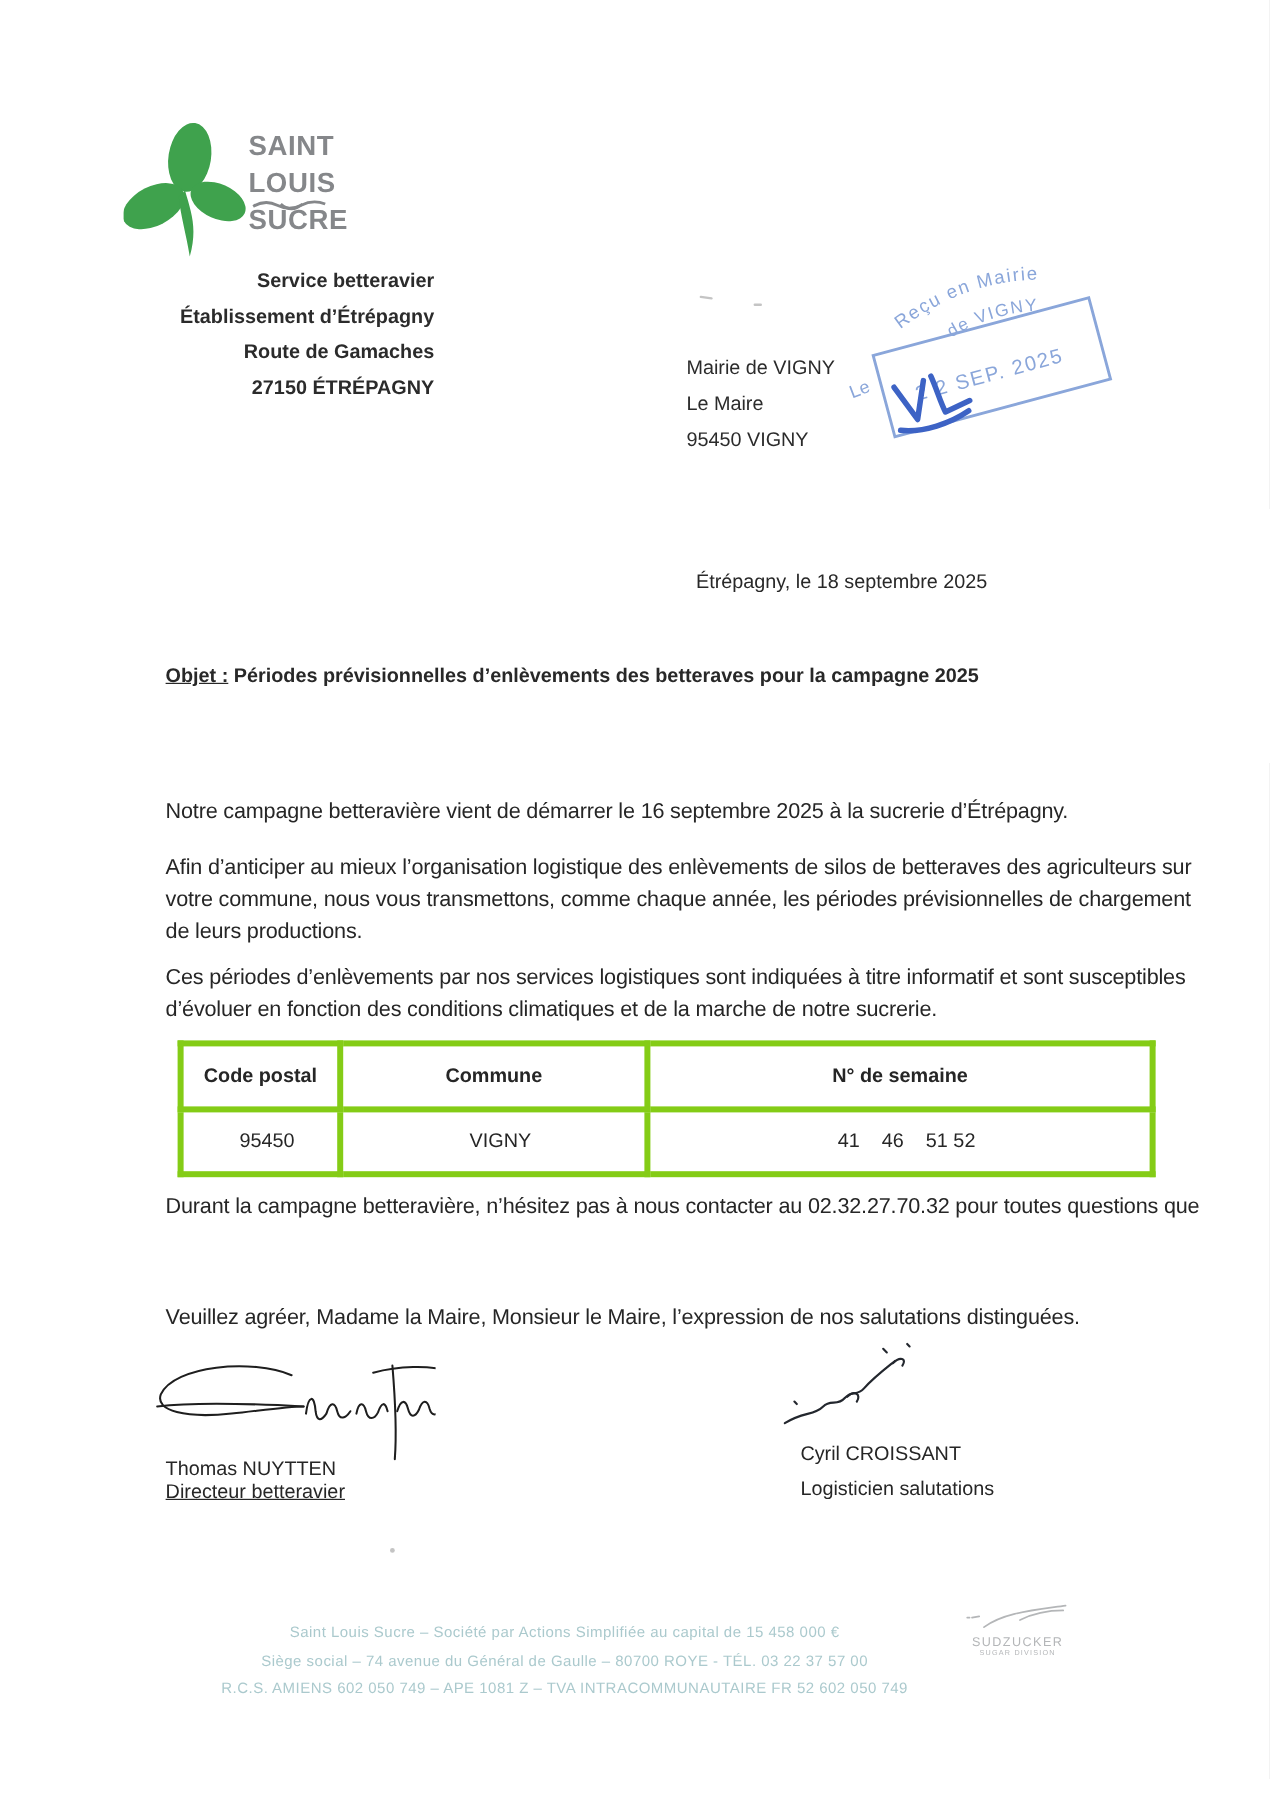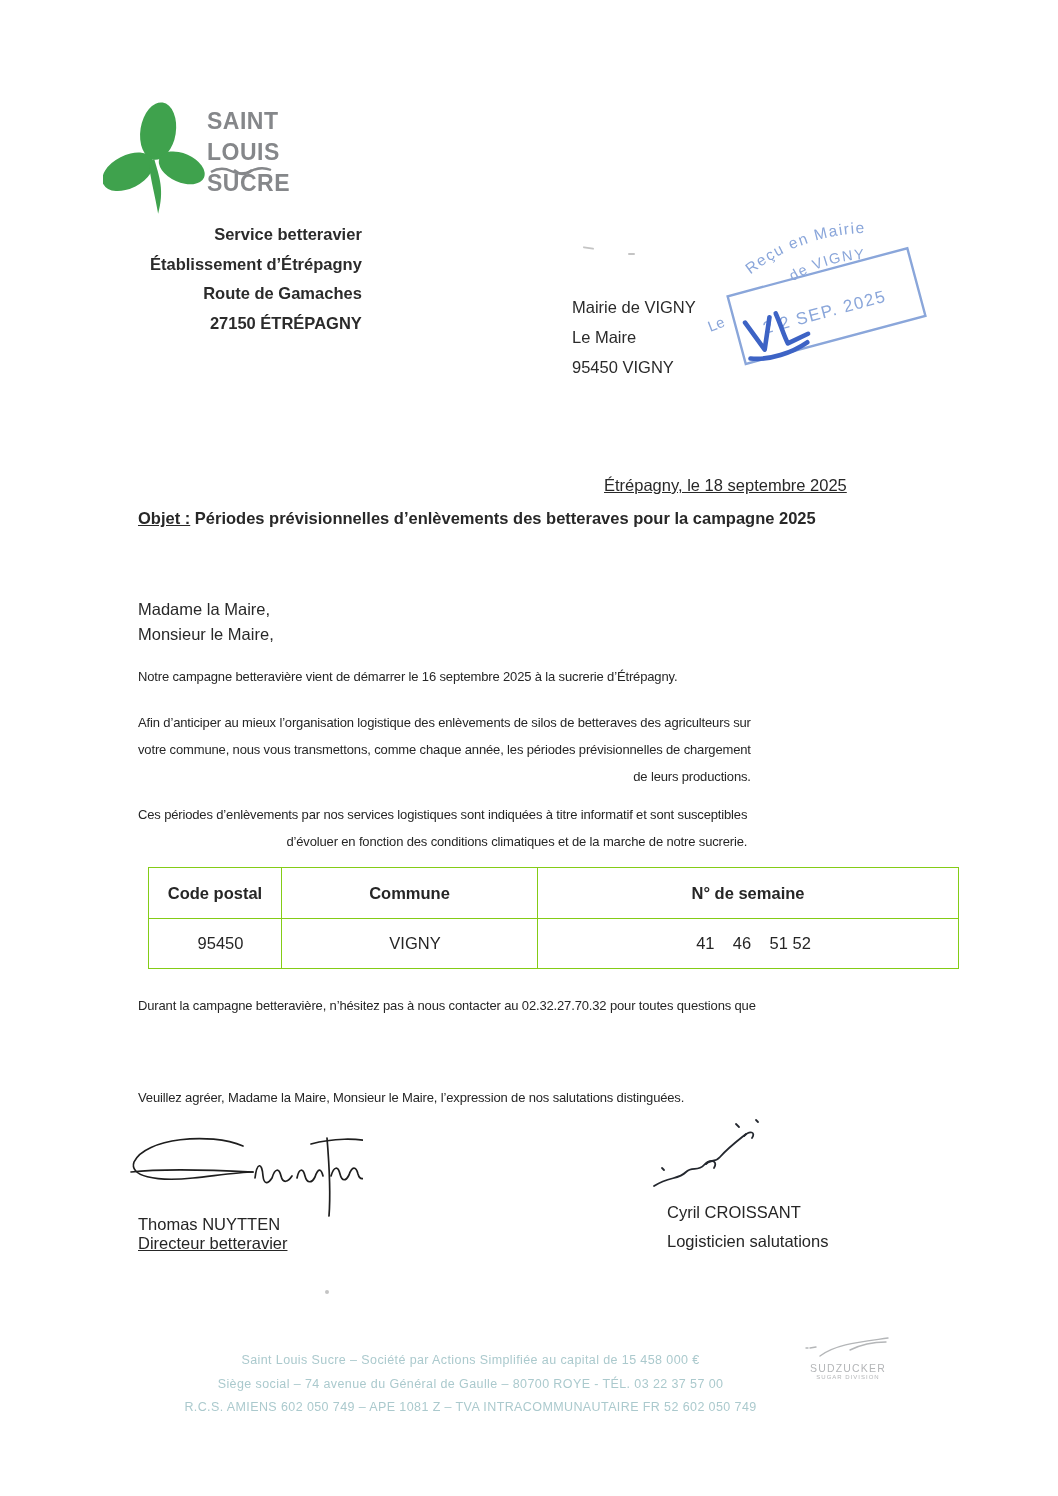--- a/index.html
+++ b/index.html
@@ -17,33 +17,33 @@
   .plant-logo{left:103px;top:98px;}
   .brand{left:207px;top:106px;line-height:31px;font-size:23px;font-weight:700;
          color:#85878a;letter-spacing:.5px;}
   .brand-wave{left:209px;top:166px;}
   .brand-breve{left:232px;top:169px;}
   .sender{left:150px;top:220px;font-weight:700;font-size:16.5px;line-height:29.5px;color:#2b2b2b;text-align:right;}
   .recipient{left:572px;top:292px;font-size:16.5px;line-height:30px;color:#2b2b2b;}
   
   .stamp{left:690px;top:205px;transform:rotate(-15deg);transform-origin:50% 50%;}
   
-  .dateline{left:604px;top:476px;font-size:16.5px;text-decoration:underline;}
-  .subject{left:138px;top:509px;font-size:16.5px;font-weight:700;}
+  .dateline{left:580px;top:476px;font-size:16.5px;}
+  .subject{left:138px;top:554px;font-size:16.5px;font-weight:700;}
   .subject .lbl{text-decoration:underline;}
   .salutation{left:138px;top:597px;font-size:16.5px;line-height:25px;}
-  .bodyline{font-size:13px;letter-spacing:-0.15px;line-height:27px;white-space:nowrap;color:#262626;text-align:right;}
+  .bodyline{font-size:18px;letter-spacing:-0.15px;line-height:27px;white-space:nowrap;color:#262626;}
   .p1{left:138px;top:663px;}
   .p2{left:138px;top:709px;}
   .p3{left:138px;top:801px;}
   .p4{left:138px;top:992px;}
   .p5{left:138px;top:1084px;}
   
   .sched{left:148px;top:867px;border-collapse:collapse;table-layout:fixed;}
-  .sched th,.sched td{border:1px solid #84cc16;text-align:center;font-size:16.5px;
+  .sched th,.sched td{border:5px solid #84cc16;text-align:center;font-size:16.5px;
        color:#262626;padding:0;}
   .sched th{height:50px;font-weight:700;}
   .sched td{height:49px;font-weight:400;padding-left:11px;}
   .weeks{white-space:pre;}
   
   .sig-name{font-size:16.5px;color:#262626;}
   .sig-title{font-size:16.5px;color:#262626;}
   
   .footer{left:148px;top:1349px;width:645px;text-align:center;
           font-size:12.5px;line-height:23.5px;color:#a2c4c8;letter-spacing:.4px;
@@ -117,24 +117,20 @@
       <path d="M44,132 C62,139 86,137 103,131"></path>
     </g>
   </svg>
 
   <div class="abs dateline">Étrépagny, le 18 septembre 2025</div>
 
   <div class="abs subject">
     <span class="lbl">Objet :</span><span> Périodes prévisionnelles d’enlèvements des betteraves pour la campagne 2025</span>
   </div>
 
-  <div class="abs salutation">
-    <div>Madame la Maire,</div>
-    <div>Monsieur le Maire,</div>
-  </div>
 
   <div class="abs bodyline p1">Notre campagne betteravière vient de démarrer le 16 septembre 2025 à la sucrerie d’Étrépagny.</div>
 
   <div class="abs p2">
     <div class="bodyline">Afin d’anticiper au mieux l’organisation logistique des enlèvements de silos de betteraves des agriculteurs sur</div>
     <div class="bodyline">votre commune, nous vous transmettons, comme chaque année, les périodes prévisionnelles de chargement</div>
     <div class="bodyline">de leurs productions.</div>
   </div>
 
   <div class="abs p3">

